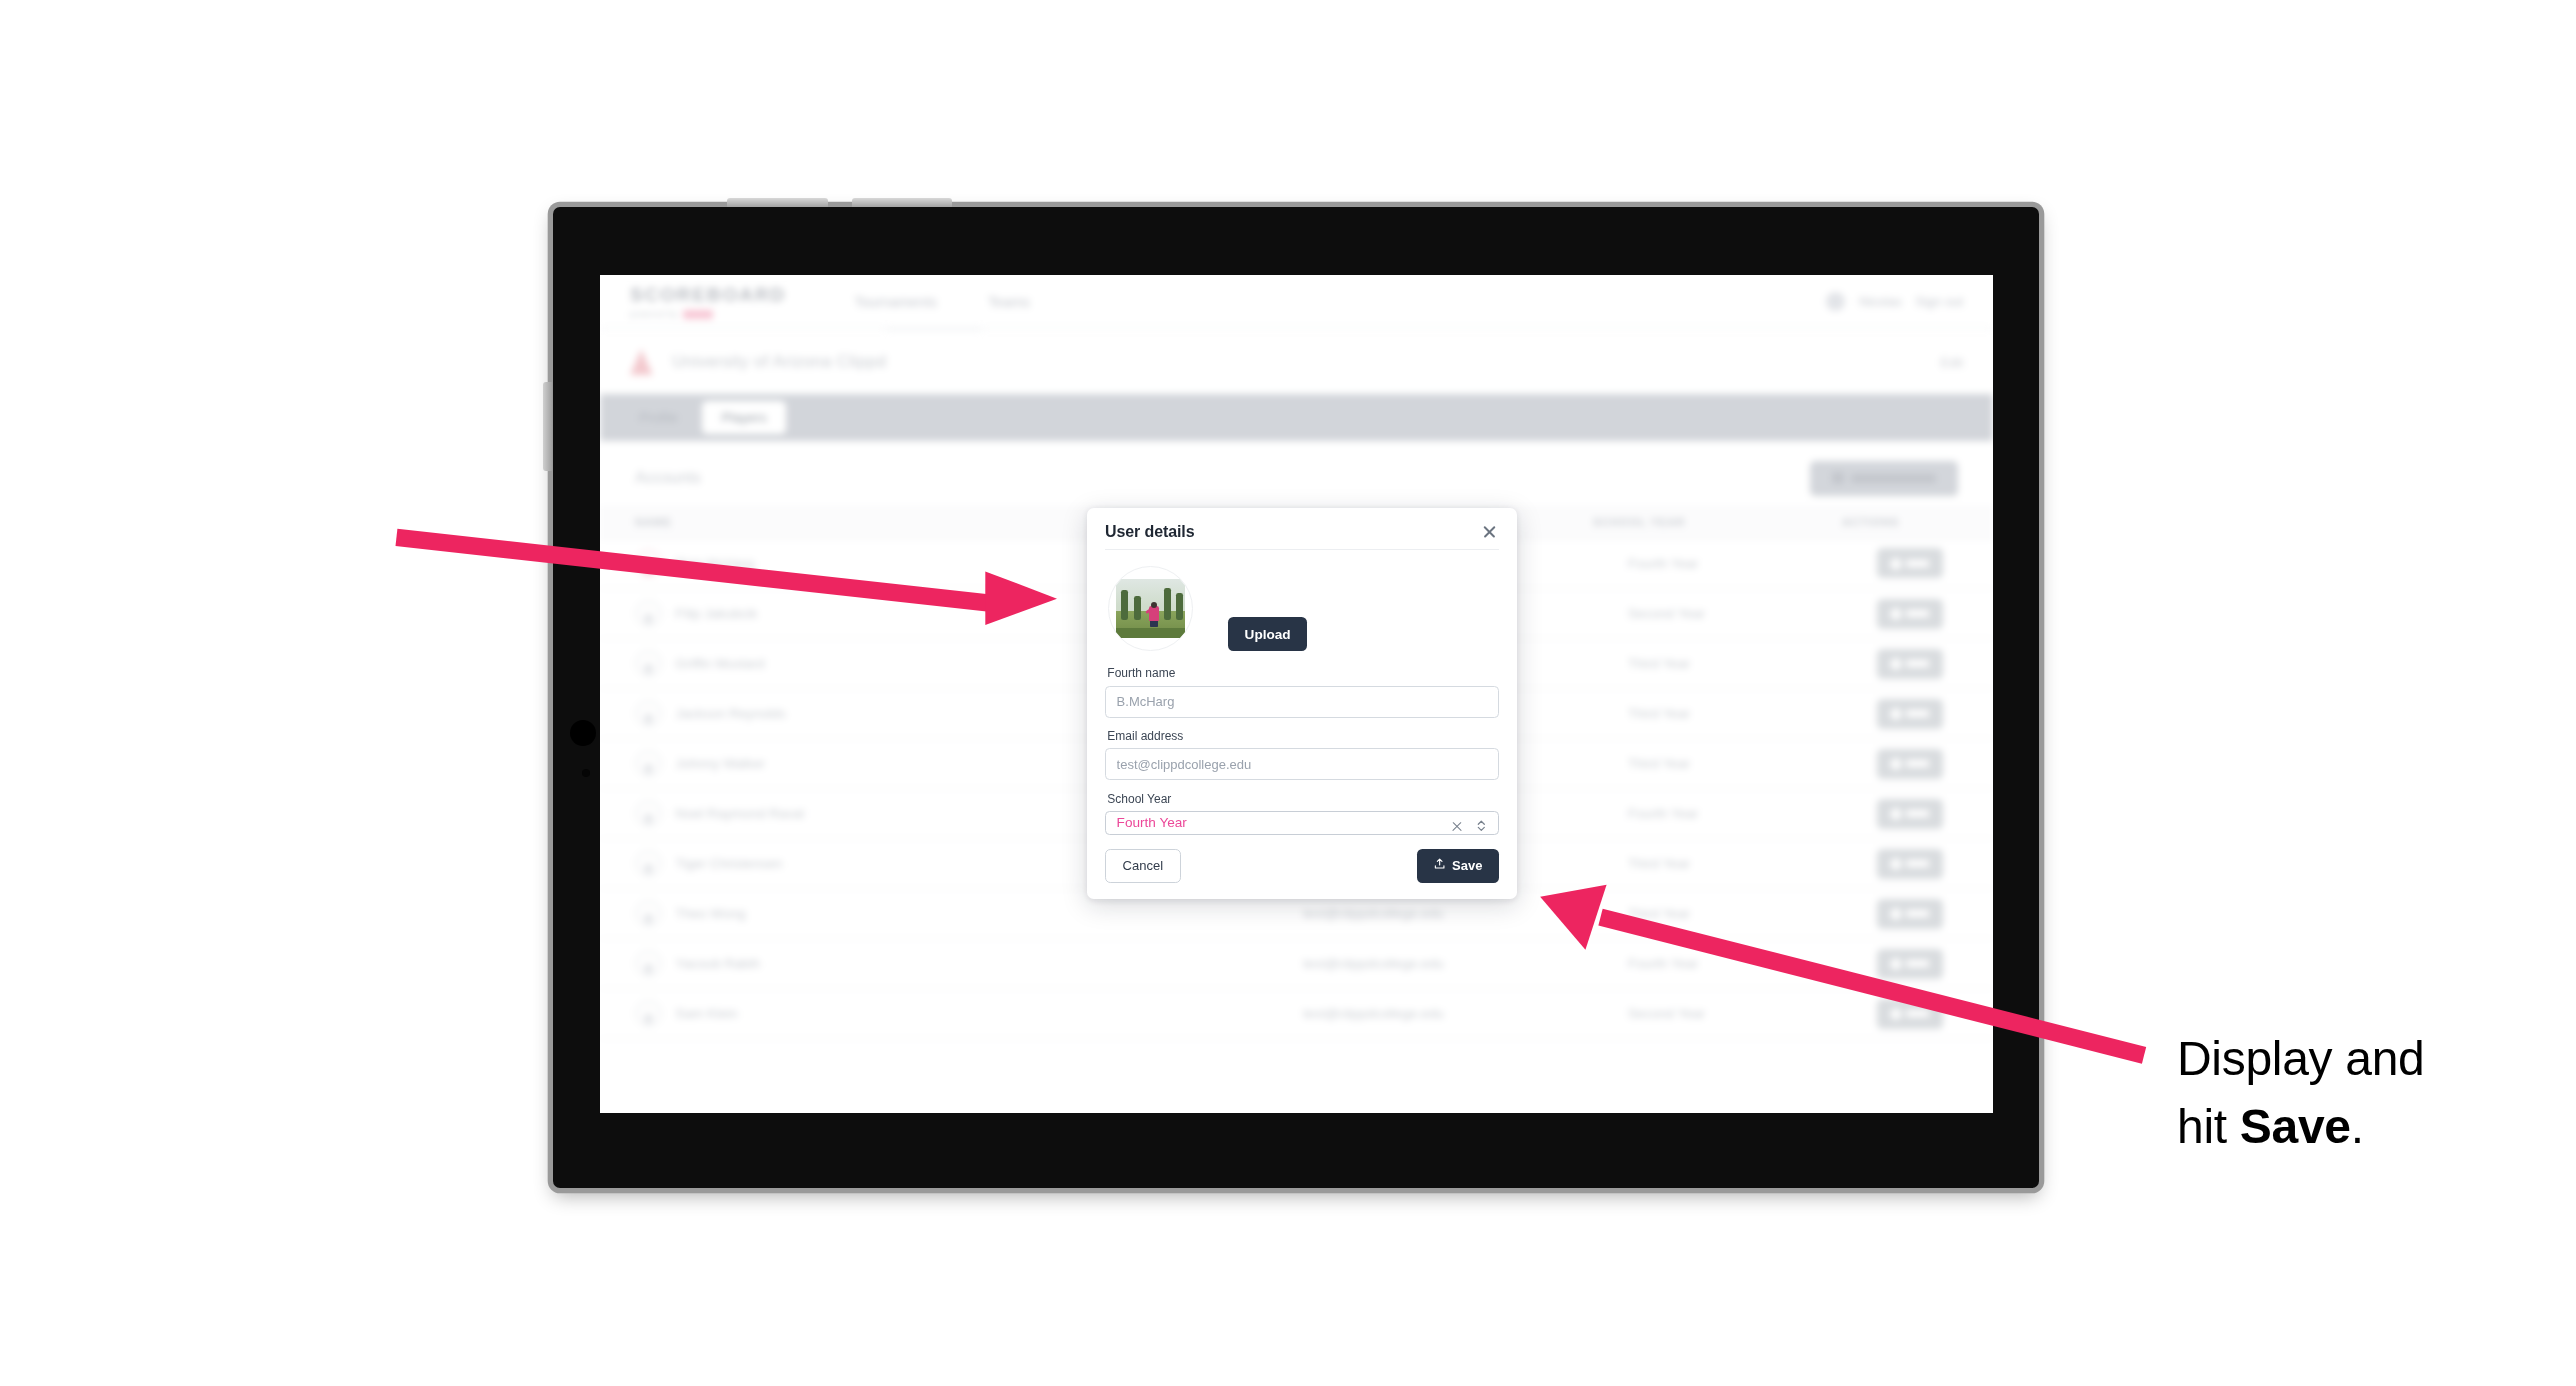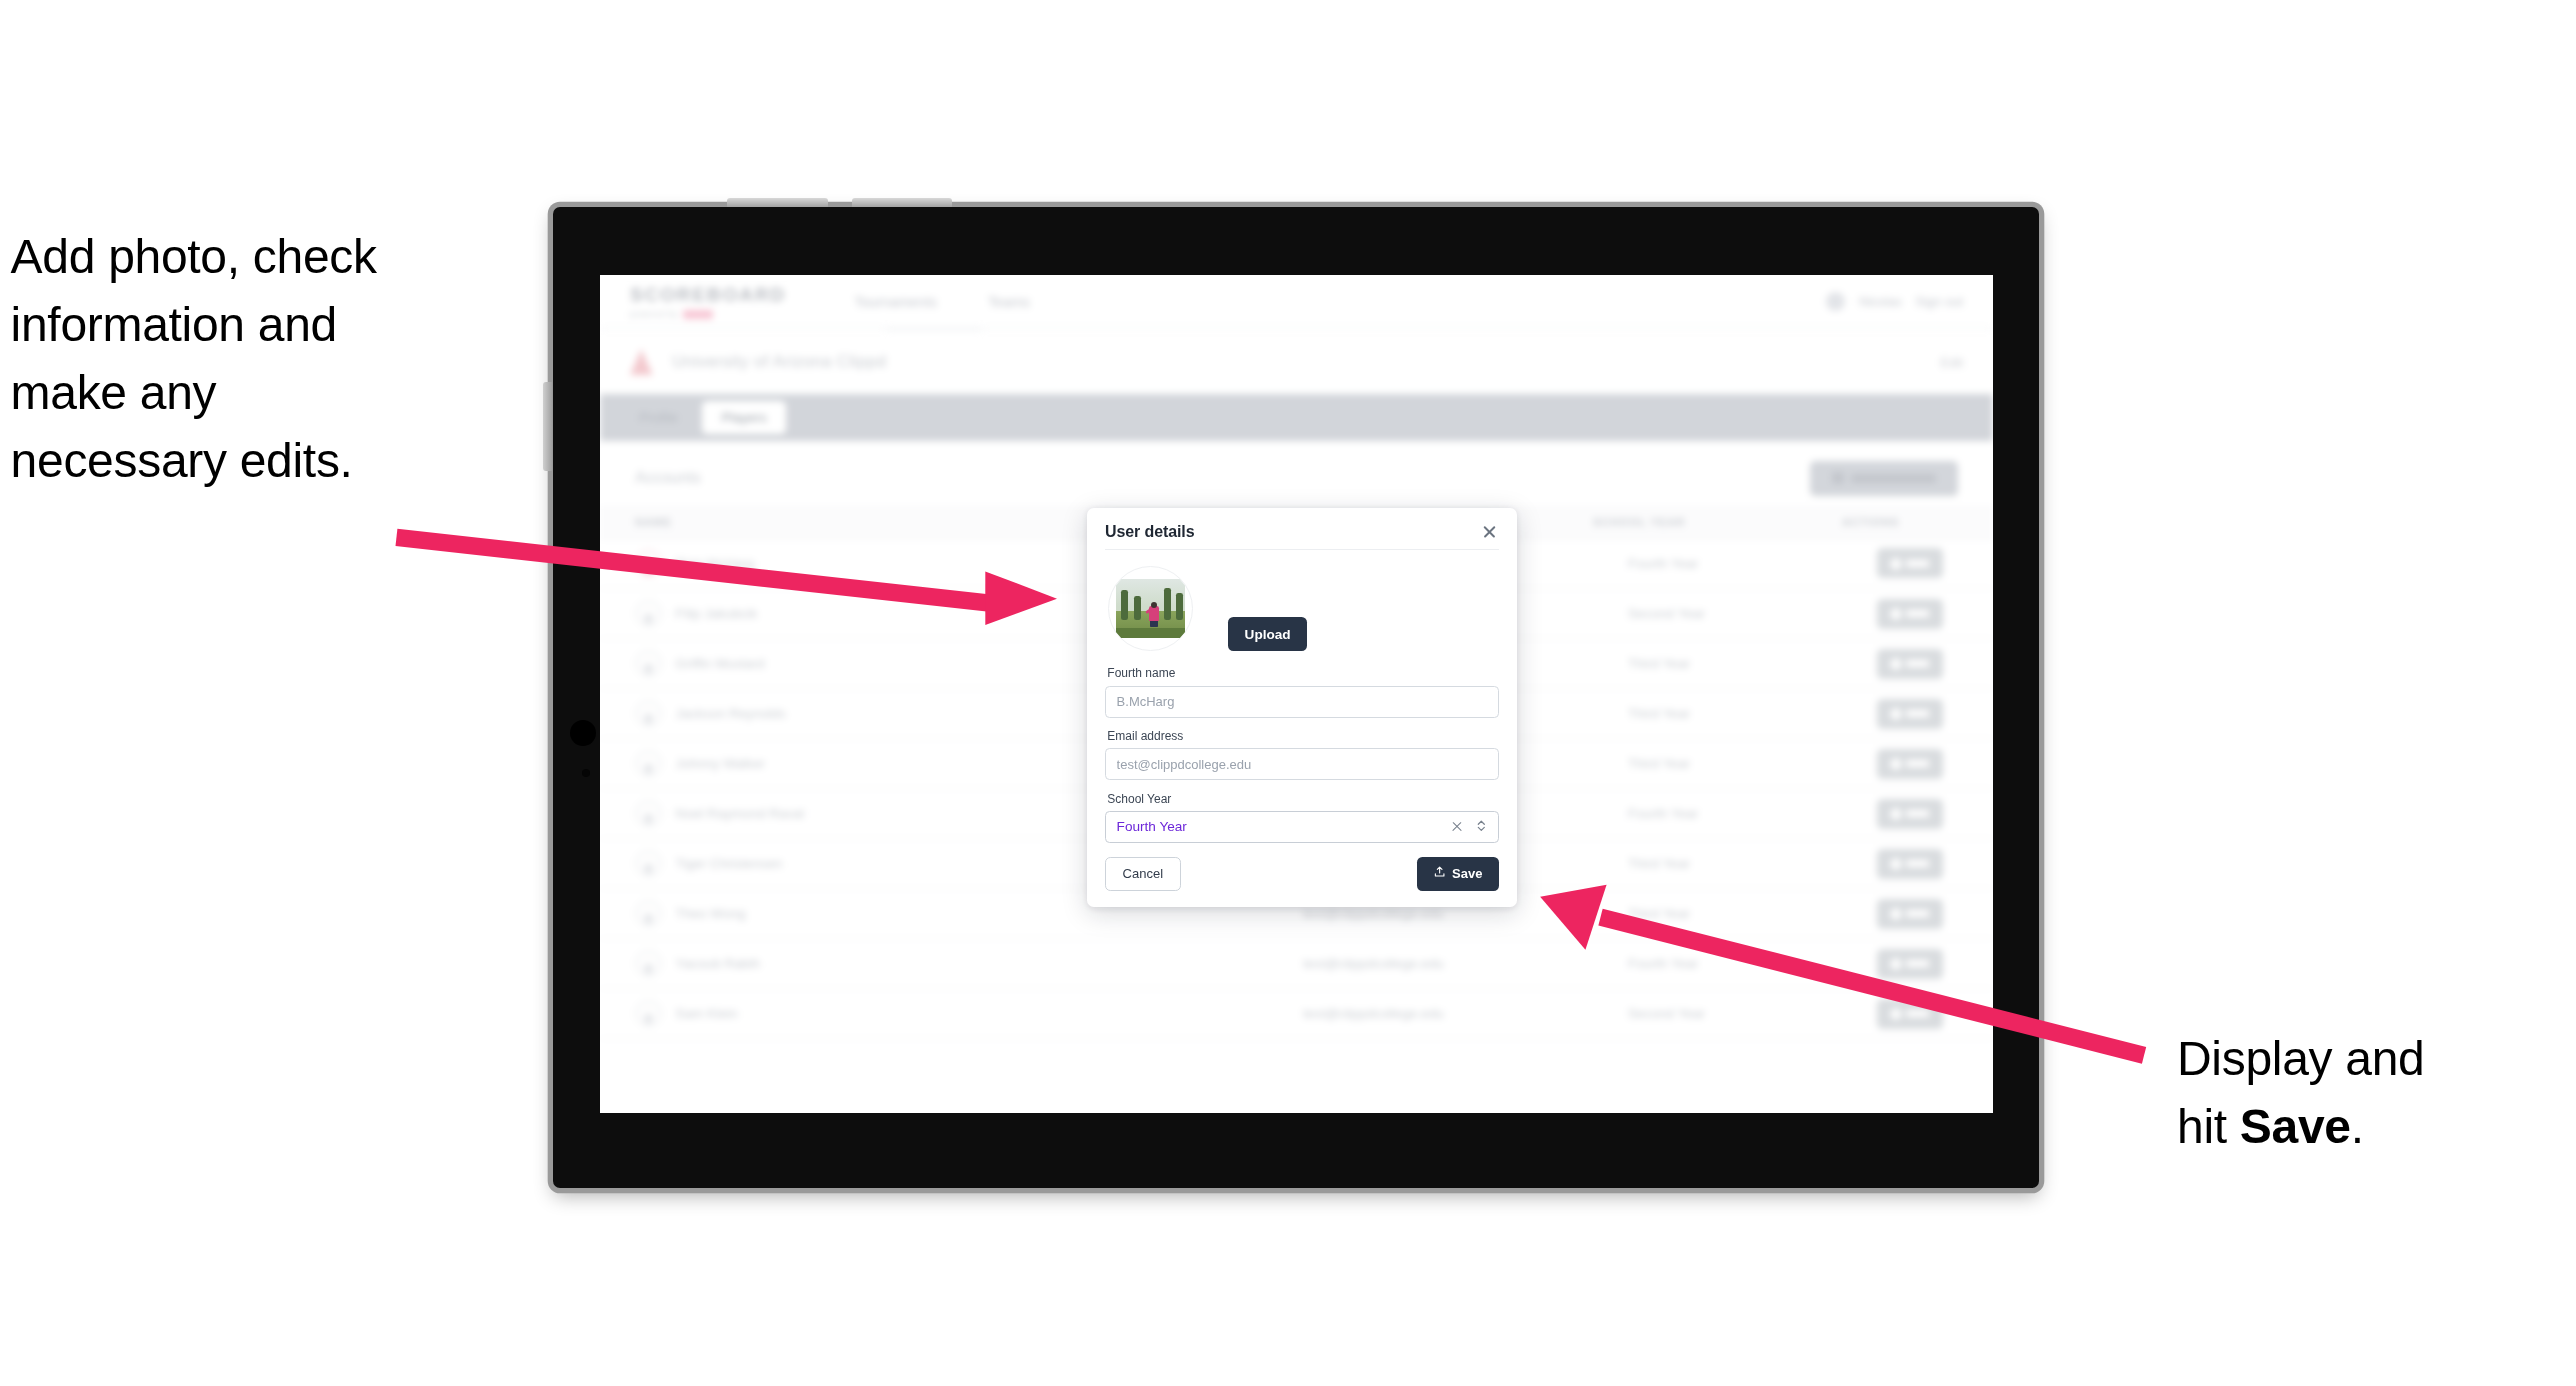--- a/index.html
+++ b/index.html
@@ -231,22 +231,22 @@
   }
   .field-input {
     width: 100%; height: 32px; border: 0.8px solid #d5dae0; border-radius: 4.5px;
     padding: 0 10.6px; font-size: 13px; color: #9aa2ad; background:#fff;
     font-family:"Liberation Sans", sans-serif; outline:none;
   }
   .field-group { margin-bottom: 11.3px; }
 
   .select-wrap { position: relative; }
   .select-box {
-    width: 100%; height: 32px; border: 0.8px solid #c8ced6; border-radius: 4.5px;
-    padding: 0 56px 0 10.6px; font-size: 13.6px; color: #6d28d9; background:#fff;
+    width: 100%; height: 24px; border: 0.8px solid #c8ced6; border-radius: 4.5px;
+    padding: 0 56px 0 10.6px; font-size: 13.6px; color: #ec4899; background:#fff;
     display:flex; align-items:center; font-weight:500;
   }
   .sel-clear {
     position:absolute; right: 35px; top: 9px; width: 13.6px; height: 13.6px; cursor:pointer;
   }
   .sel-clear::before, .sel-clear::after {
     content:""; position:absolute; left:0.8px; top:6px; width:12px; height:1.4px;
     background:#78818d; border-radius:1.5px;
   }
   .sel-clear::before { transform: rotate(45deg); }
@@ -272,24 +272,20 @@
   }
 
   
   #arrows { position:absolute; inset:0; pointer-events:none; z-index: 40; }
 </style>
 </head>
 <body>
 
 <div id="stage">
 
-  <div id="caption-left" class="caption">Add photo, check
-information and
-make any
-necessary edits.</div>
 
   <div id="caption-right" class="caption"><span>Display and
 hit </span><b>Save</b><span>.</span></div>
 
   <div id="device">
     <div class="vol-btn" id="vol-up"></div>
     <div class="vol-btn" id="vol-down"></div>
     <div id="power-btn"></div>
     <div id="camera-dot"></div>
     <div id="camera-dot2"></div>

